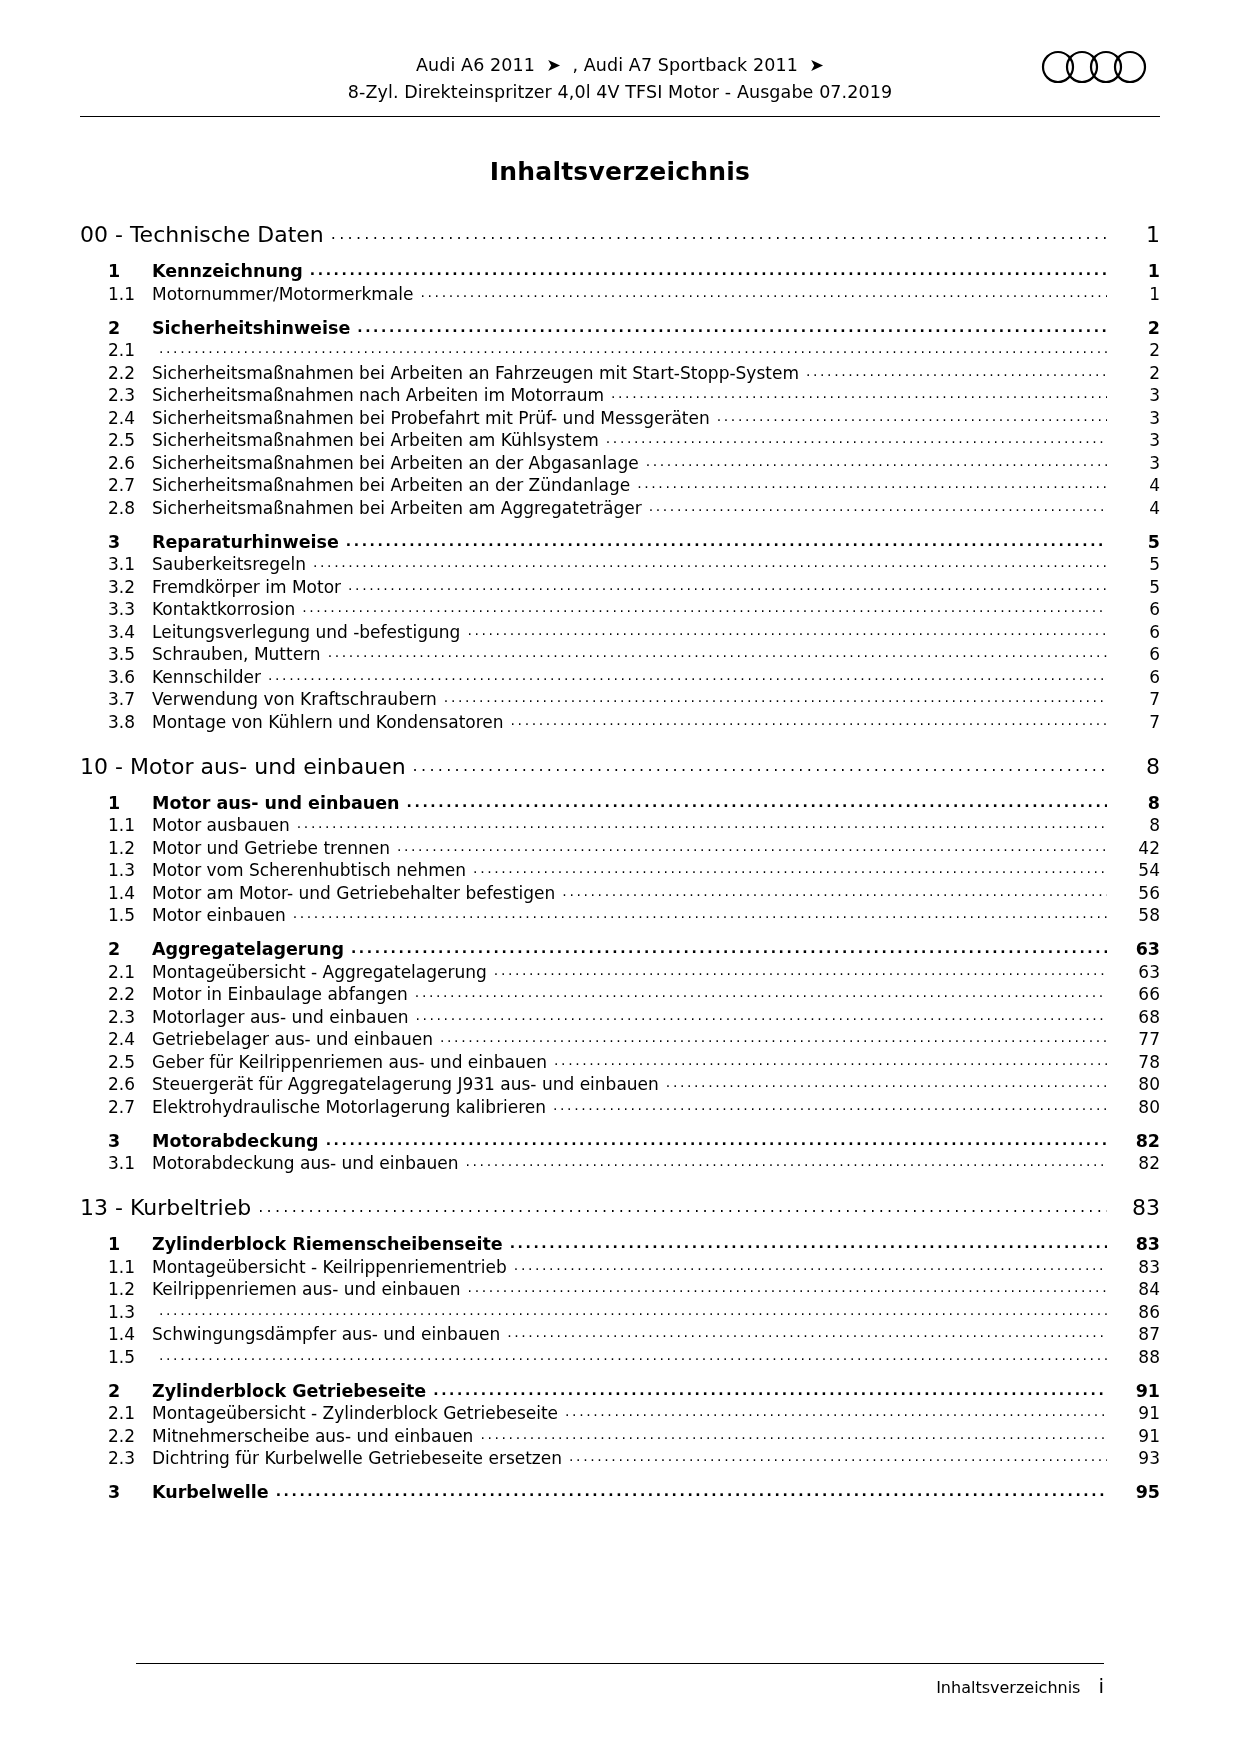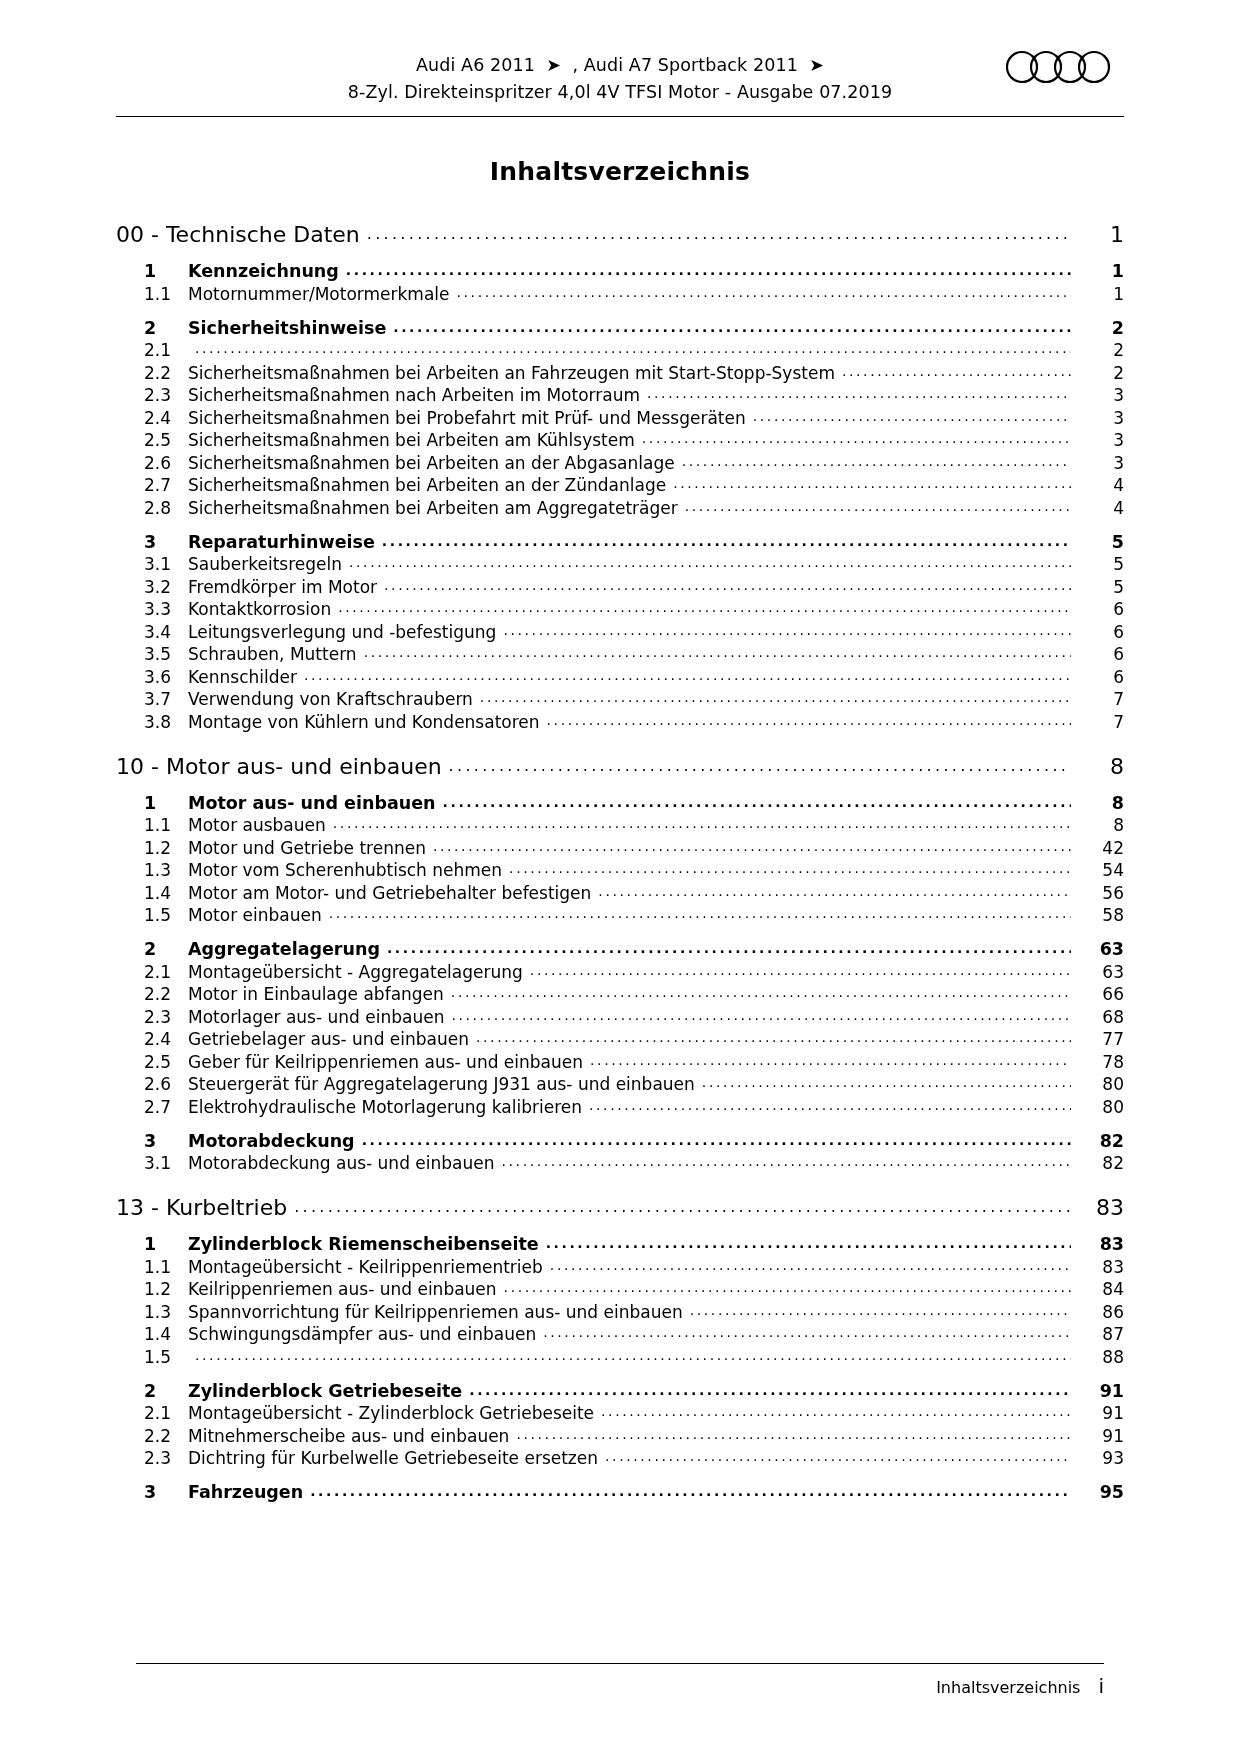--- a/index.html
+++ b/index.html
@@ -13,21 +13,21 @@
     font-family: "DejaVu Sans", sans-serif;
     color: #000000;
     position: relative;
     overflow: hidden;
   }
   .page {
     width: 1240px;
     height: 1754px;
     position: relative;
     box-sizing: border-box;
-    padding: 0 116px;
+    padding: 0 80px;
   }
 
   
   .header {
     padding-top: 52px;
     position: relative;
   }
   .header-lines {
     text-align: center;
     font-size: 17.5px;
@@ -416,21 +416,20 @@
         <span class="pg">83</span>
       </div>
       <div class="row sub">
         <span class="num">1.2</span>
         <span class="label">Keilrippenriemen aus- und einbauen</span>
         <span class="dots">........................................................................................................................................................................................................</span>
         <span class="pg">84</span>
       </div>
       <div class="row sub">
         <span class="num">1.3</span>
-        <span class="label">Spannvorrichtung für Keilrippenriemen aus- und einbauen</span>
         <span class="dots">........................................................................................................................................................................................................</span>
         <span class="pg">86</span>
       </div>
       <div class="row sub">
         <span class="num">1.4</span>
         <span class="label">Schwingungsdämpfer aus- und einbauen</span>
         <span class="dots">........................................................................................................................................................................................................</span>
         <span class="pg">87</span>
       </div>
       <div class="row sub">
@@ -457,21 +456,21 @@
         <span class="pg">91</span>
       </div>
       <div class="row sub">
         <span class="num">2.3</span>
         <span class="label">Dichtring für Kurbelwelle Getriebeseite ersetzen</span>
         <span class="dots">........................................................................................................................................................................................................</span>
         <span class="pg">93</span>
       </div>
       <div class="row sec">
         <span class="num">3</span>
-        <span class="label">Fahrzeugen</span>
+        <span class="label">Kurbelwelle</span>
         <span class="dots">........................................................................................................................................................................................................</span>
         <span class="pg">95</span>
       </div>
     </div>
 
   <div class="footer">
     <div class="footer-rule"></div>
     <div class="footer-row">
       <div class="footer-label">Inhaltsverzeichnis</div>
       <div class="footer-page">i</div>

